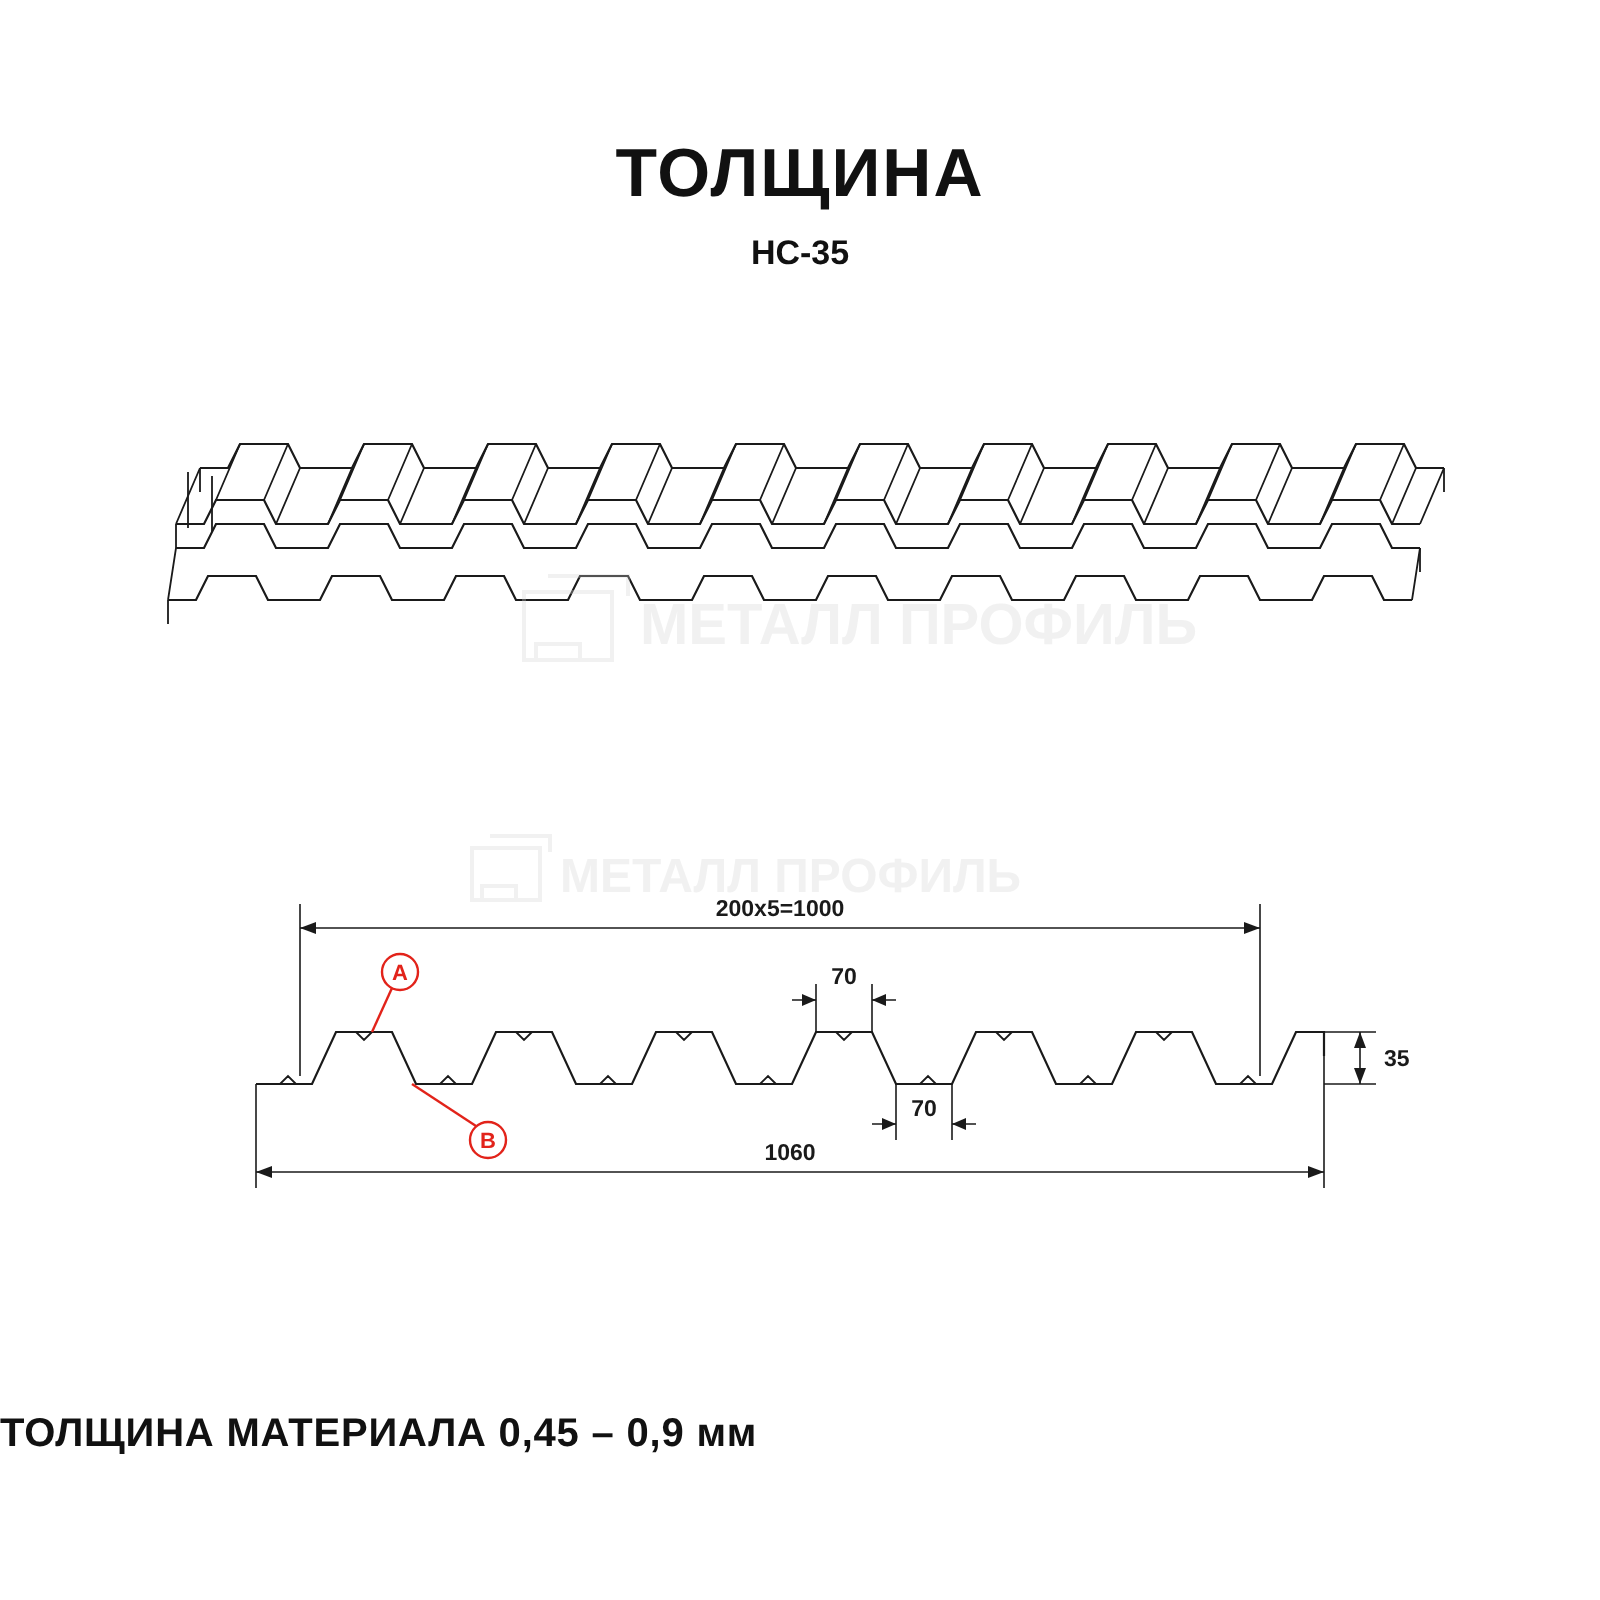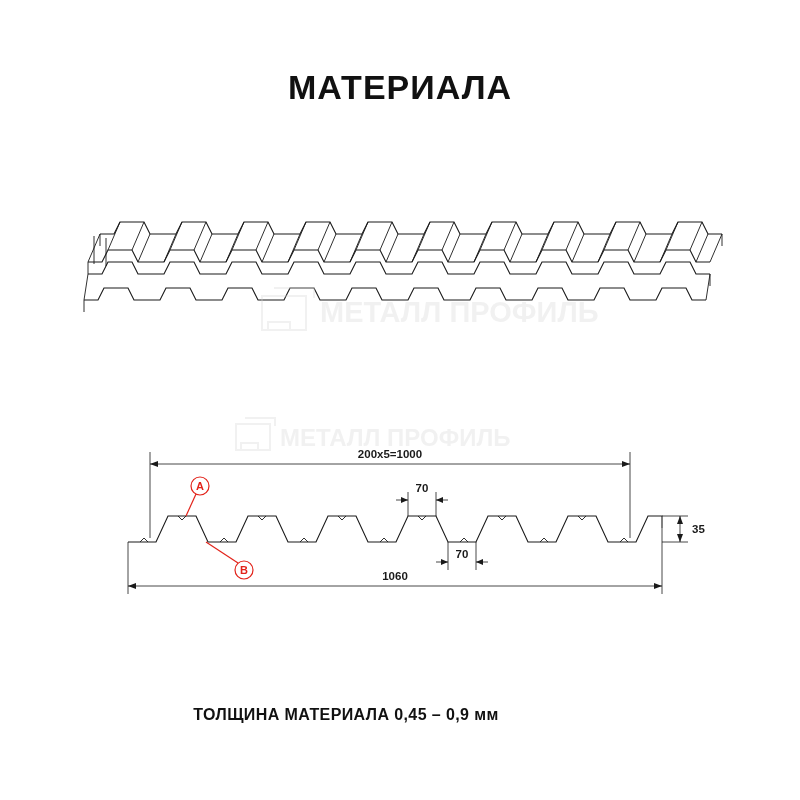--- a/index.html
+++ b/index.html
@@ -38,22 +38,22 @@
     text-align: center;
     font-size: 17px;
     font-weight: bold;
     color: #111111;
   }
   .footer-note {
     position: absolute;
     top: 706px;
     left: 0;
     width: 692px;
-    text-align: center;
-    font-size: 16px;
+    text-align: left;
+    font-size: 20px;
     font-weight: bold;
     letter-spacing: 0.4px;
     color: #111111;
   }
   .iso-wrap {
     position: absolute;
     top: 200px;
     left: 80px;
     width: 660px;
     height: 140px;
@@ -89,21 +89,22 @@
   .dim { fill: none; stroke: #1a1a1a; stroke-width: 0.8; }
   .red { stroke: #e2231a; fill: none; stroke-width: 1.2; }
   .red-txt { fill: #e2231a; font-size: 11px; font-family: "Liberation Sans", sans-serif; }
   .dimtxt { fill: #1a1a1a; font-size: 11.5px; font-family: "Liberation Sans", sans-serif; }
 </style>
 </head>
 <body>
 
 <div class="page">
 
-  <div class="title">МАТЕРИАЛА</div>
+  <div class="title">ТОЛЩИНА</div>
+  <div class="subtitle">НС-35</div>
 
   <div class="iso-wrap">
     <svg width="660" height="140" viewBox="0 0 660 140">
       <g class="ln">
 
         <path d="M20 34 L34 34 L40 22 L64 22 L70 34 L96 34 L102 22 L126 22 L132 34 L158 34 L164 22 L188 22 L194 34 L220 34 L226 22 L250 22 L256 34 L282 34 L288 22 L312 22 L318 34 L344 34 L350 22 L374 22 L380 34 L406 34 L412 22 L436 22 L442 34 L468 34 L474 22 L498 22 L504 34 L530 34 L536 22 L560 22 L566 34 L592 34 L598 22 L622 22 L628 34 L642 34"></path>
 
         <path d="M8 62 L22 62 L28 50 L52 50 L58 62 L84 62 L90 50 L114 50 L120 62 L146 62 L152 50 L176 50 L182 62 L208 62 L214 50 L238 50 L244 62 L270 62 L276 50 L300 50 L306 62 L332 62 L338 50 L362 50 L368 62 L394 62 L400 50 L424 50 L430 62 L456 62 L462 50 L486 50 L492 62 L518 62 L524 50 L548 50 L554 62 L580 62 L586 50 L610 50 L616 62 L630 62"></path>
 
         <path d="M8 74 L22 74 L28 62 L52 62 L58 74 L84 74 L90 62 L114 62 L120 74 L146 74 L152 62 L176 62 L182 74 L208 74 L214 62 L238 62 L244 74 L270 74 L276 62 L300 62 L306 74 L332 74 L338 62 L362 62 L368 74 L394 74 L400 62 L424 62 L430 74 L456 74 L462 62 L486 62 L492 74 L518 74 L524 62 L548 62 L554 74 L580 74 L586 62 L610 62 L616 74 L630 74"></path>

